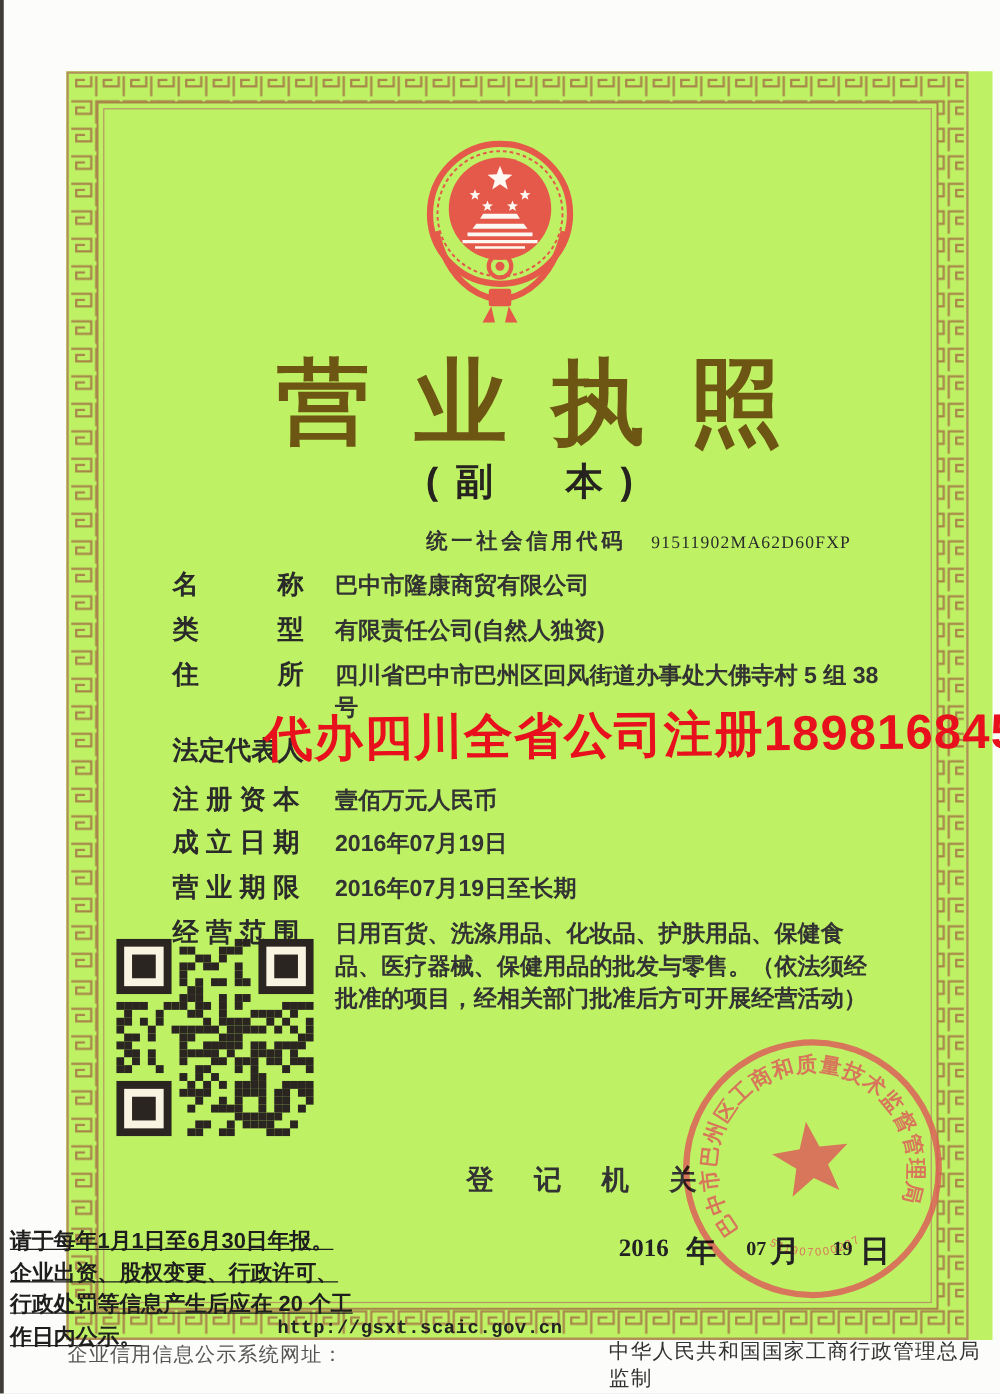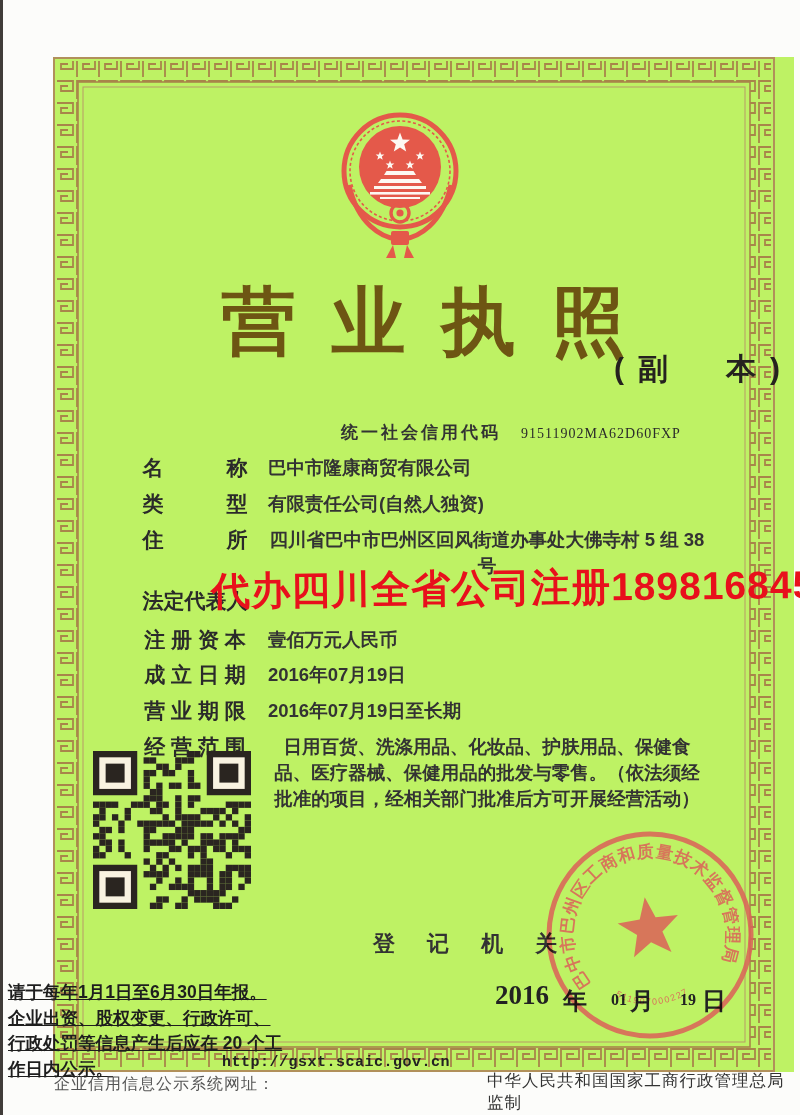--- a/index.html
+++ b/index.html
@@ -9,41 +9,41 @@
   .edge-line{left:0;top:0;width:3px;height:1115px;background:#403c39;}
   
   .cert{left:53px;top:57px;width:741px;height:1015px;background:#bef264;}
   .border-svg{position:absolute;left:0;top:0;z-index:1;}
   .cert-content{position:absolute;inset:0;z-index:2;}
   
   .emblem{left:287px;top:52px;width:120px;height:152px;}
   
   .title{left:0;top:216px;width:100%;text-align:center;font-size:74px;font-weight:bold;
          color:#6d5513;letter-spacing:36px;padding-left:36px;box-sizing:border-box;}
-  .subtitle{left:0;top:292px;width:100%;text-align:right;font-size:30px;font-weight:bold;
+  .subtitle{left:0;top:308px;width:100%;text-align:center;font-size:30px;font-weight:bold;
          color:#25221f;letter-spacing:14px;padding-left:14px;box-sizing:border-box;}
   .codeline{left:288px;top:364px;display:flex;align-items:baseline;gap:20px;}
   .codeline .lbl{font-size:17px;font-weight:bold;color:#333;letter-spacing:3px;}
   .codeline .code{font-size:14px;color:#2b2b2b;font-family:"Liberation Serif","DejaVu Serif",serif;letter-spacing:1px;}
   
-  .fields{left:85px;top:398px;width:568px;text-align:center;}
+  .fields{left:85px;top:398px;width:568px;}
   .frow{display:flex;margin-bottom:9px;}
   .flabel{width:114px;flex:0 0 114px;font-size:21px;font-weight:bold;color:#2a2a2a;line-height:1.28;}
   .fvalue{padding-left:16px;font-size:18.5px;font-weight:600;color:#333;line-height:1.4;}
   .frow.rep{height:30px;}
   
   .watermark{left:158px;top:504px;font-size:39px;font-weight:bold;color:#e8101c;
              letter-spacing:1px;white-space:nowrap;transform:rotate(-0.6deg);z-index:6;}
   
   .qr{left:40px;top:694px;width:158px;height:158px;}
   
   .reg-label{left:320px;top:872px;font-size:22px;font-weight:bold;color:#333;letter-spacing:13px;}
   .date-row{left:442px;top:928px;display:flex;align-items:flex-end;z-index:4;color:#222;}
   .date-row .num{font-family:"Liberation Serif","DejaVu Serif",serif;font-weight:bold;}
-  .date-row .y{font-size:27px;margin-right:14px;transform:translateY(-6px);}
+  .date-row .y{font-size:20px;margin-right:14px;transform:translateY(-6px);}
   .date-row .u{font-size:24px;font-weight:bold;}
   .date-row .m{font-size:16px;margin:0 3px 0 24px;transform:translateY(-8px);}
   .date-row .d{font-size:16px;margin:0 6px 0 26px;transform:translateY(-8px);}
   .seal{left:487px;top:768px;width:220px;height:220px;z-index:5;opacity:.85;mix-blend-mode:multiply;}
   
   .notice{left:8px;top:980px;width:278px;font-size:17.5px;font-weight:bold;color:#1e1e1e;
           line-height:25.5px;z-index:7;text-decoration:underline;}
   .site-label{left:54px;top:1074px;font-size:16px;color:#555;letter-spacing:1px;z-index:7;}
   .site-url{left:222px;top:1054px;font-size:15px;font-weight:bold;color:#222;z-index:7;
             font-family:"Liberation Mono","DejaVu Sans Mono",monospace;letter-spacing:0.5px;}
@@ -368,21 +368,21 @@
             <rect x="0" y="108" width="42" height="42" fill="#2a2520"></rect>
             <rect x="6" y="114" width="30" height="30" fill="#f9f3e1"></rect>
             <rect x="12" y="120" width="18" height="18" fill="#2a2520"></rect>
           </svg></div>
 
       <div class="abs reg-label">登 记 机 关</div>
 
       <div class="abs date-row">
         <span class="num y">2016</span>
         <span class="u">年</span>
-        <span class="num m">01</span>
+        <span class="num m">07</span>
         <span class="u">月</span>
         <span class="num d">19</span>
         <span class="u">日</span>
       </div>
 
       <svg class="abs seal" viewBox="0 0 220 220">
         <g transform="rotate(-8 110 110)" fill="#dc6058" stroke="none">
           <circle cx="110" cy="110" r="101" fill="none" stroke="#dc6058" stroke-width="5"></circle>
           <polygon transform="translate(110,104)" points="0,-32 8,-10.9 30.4,-9.9 12.8,4.2 18.9,25.9 0,13.4 -18.9,25.9 -12.8,4.2 -30.4,-9.9 -8,-10.9"></polygon>
           <path id="sealtp" d="M46 152 A77 77 0 1 1 174 152" fill="none"></path>

